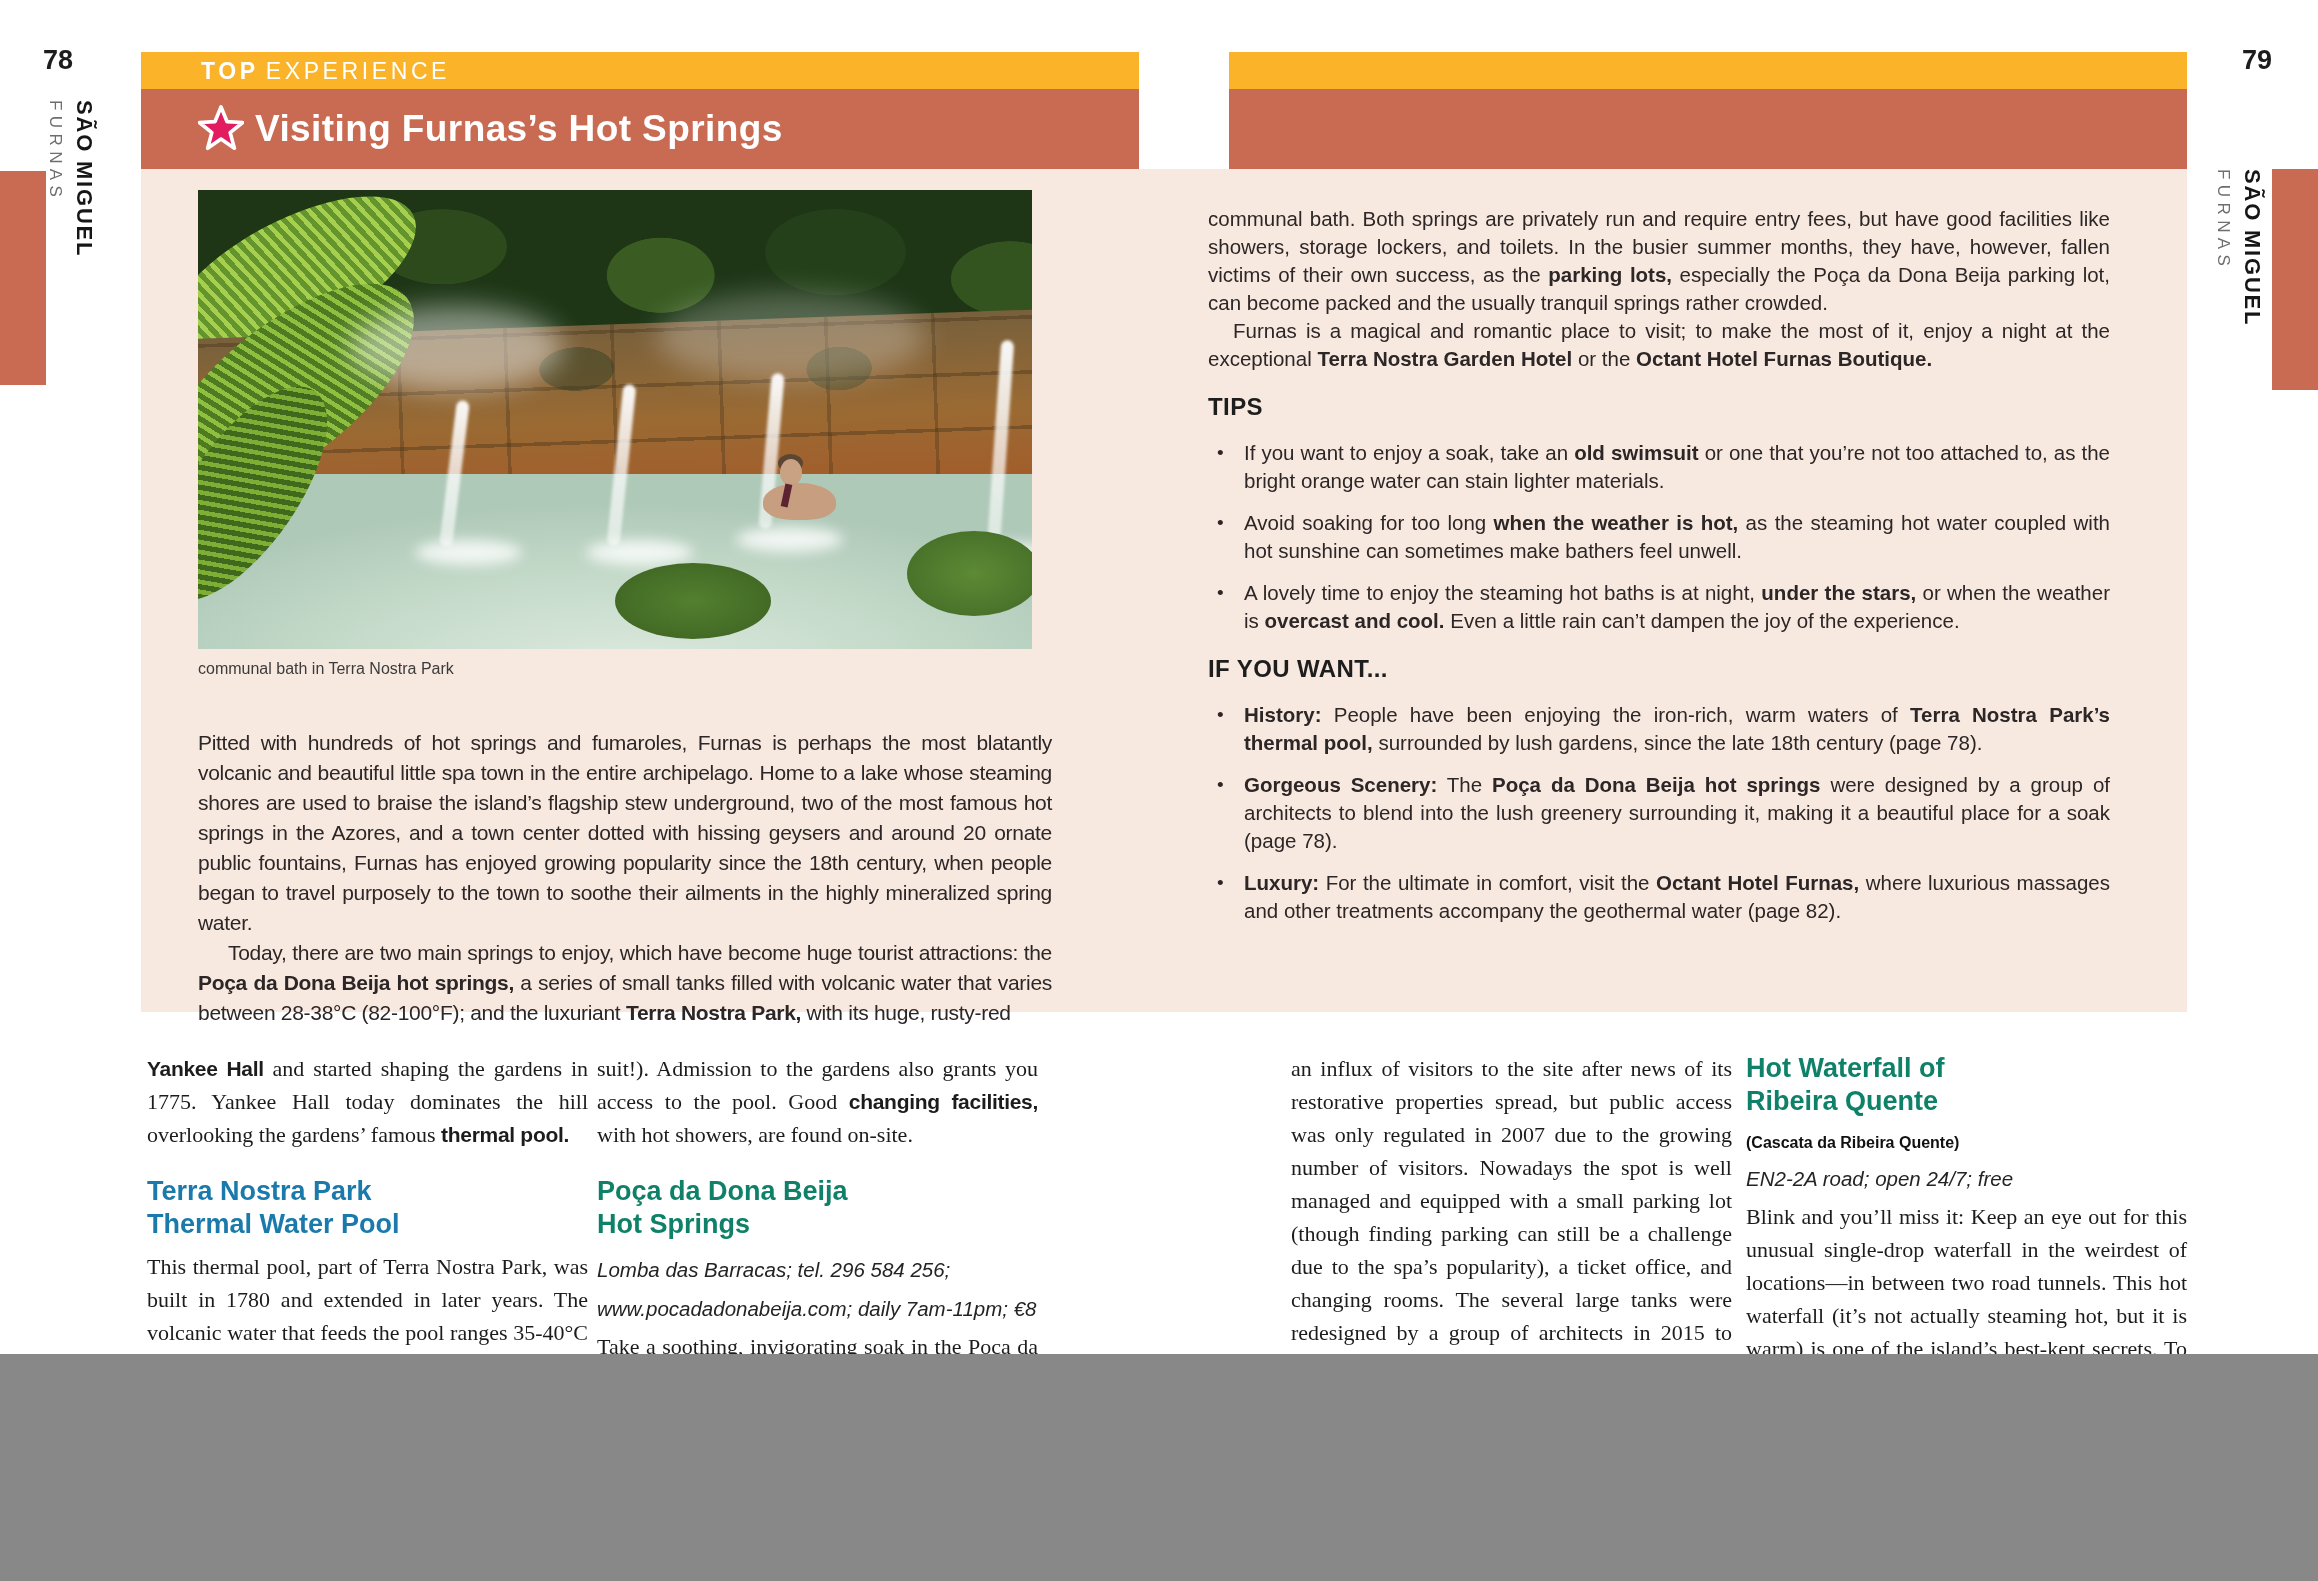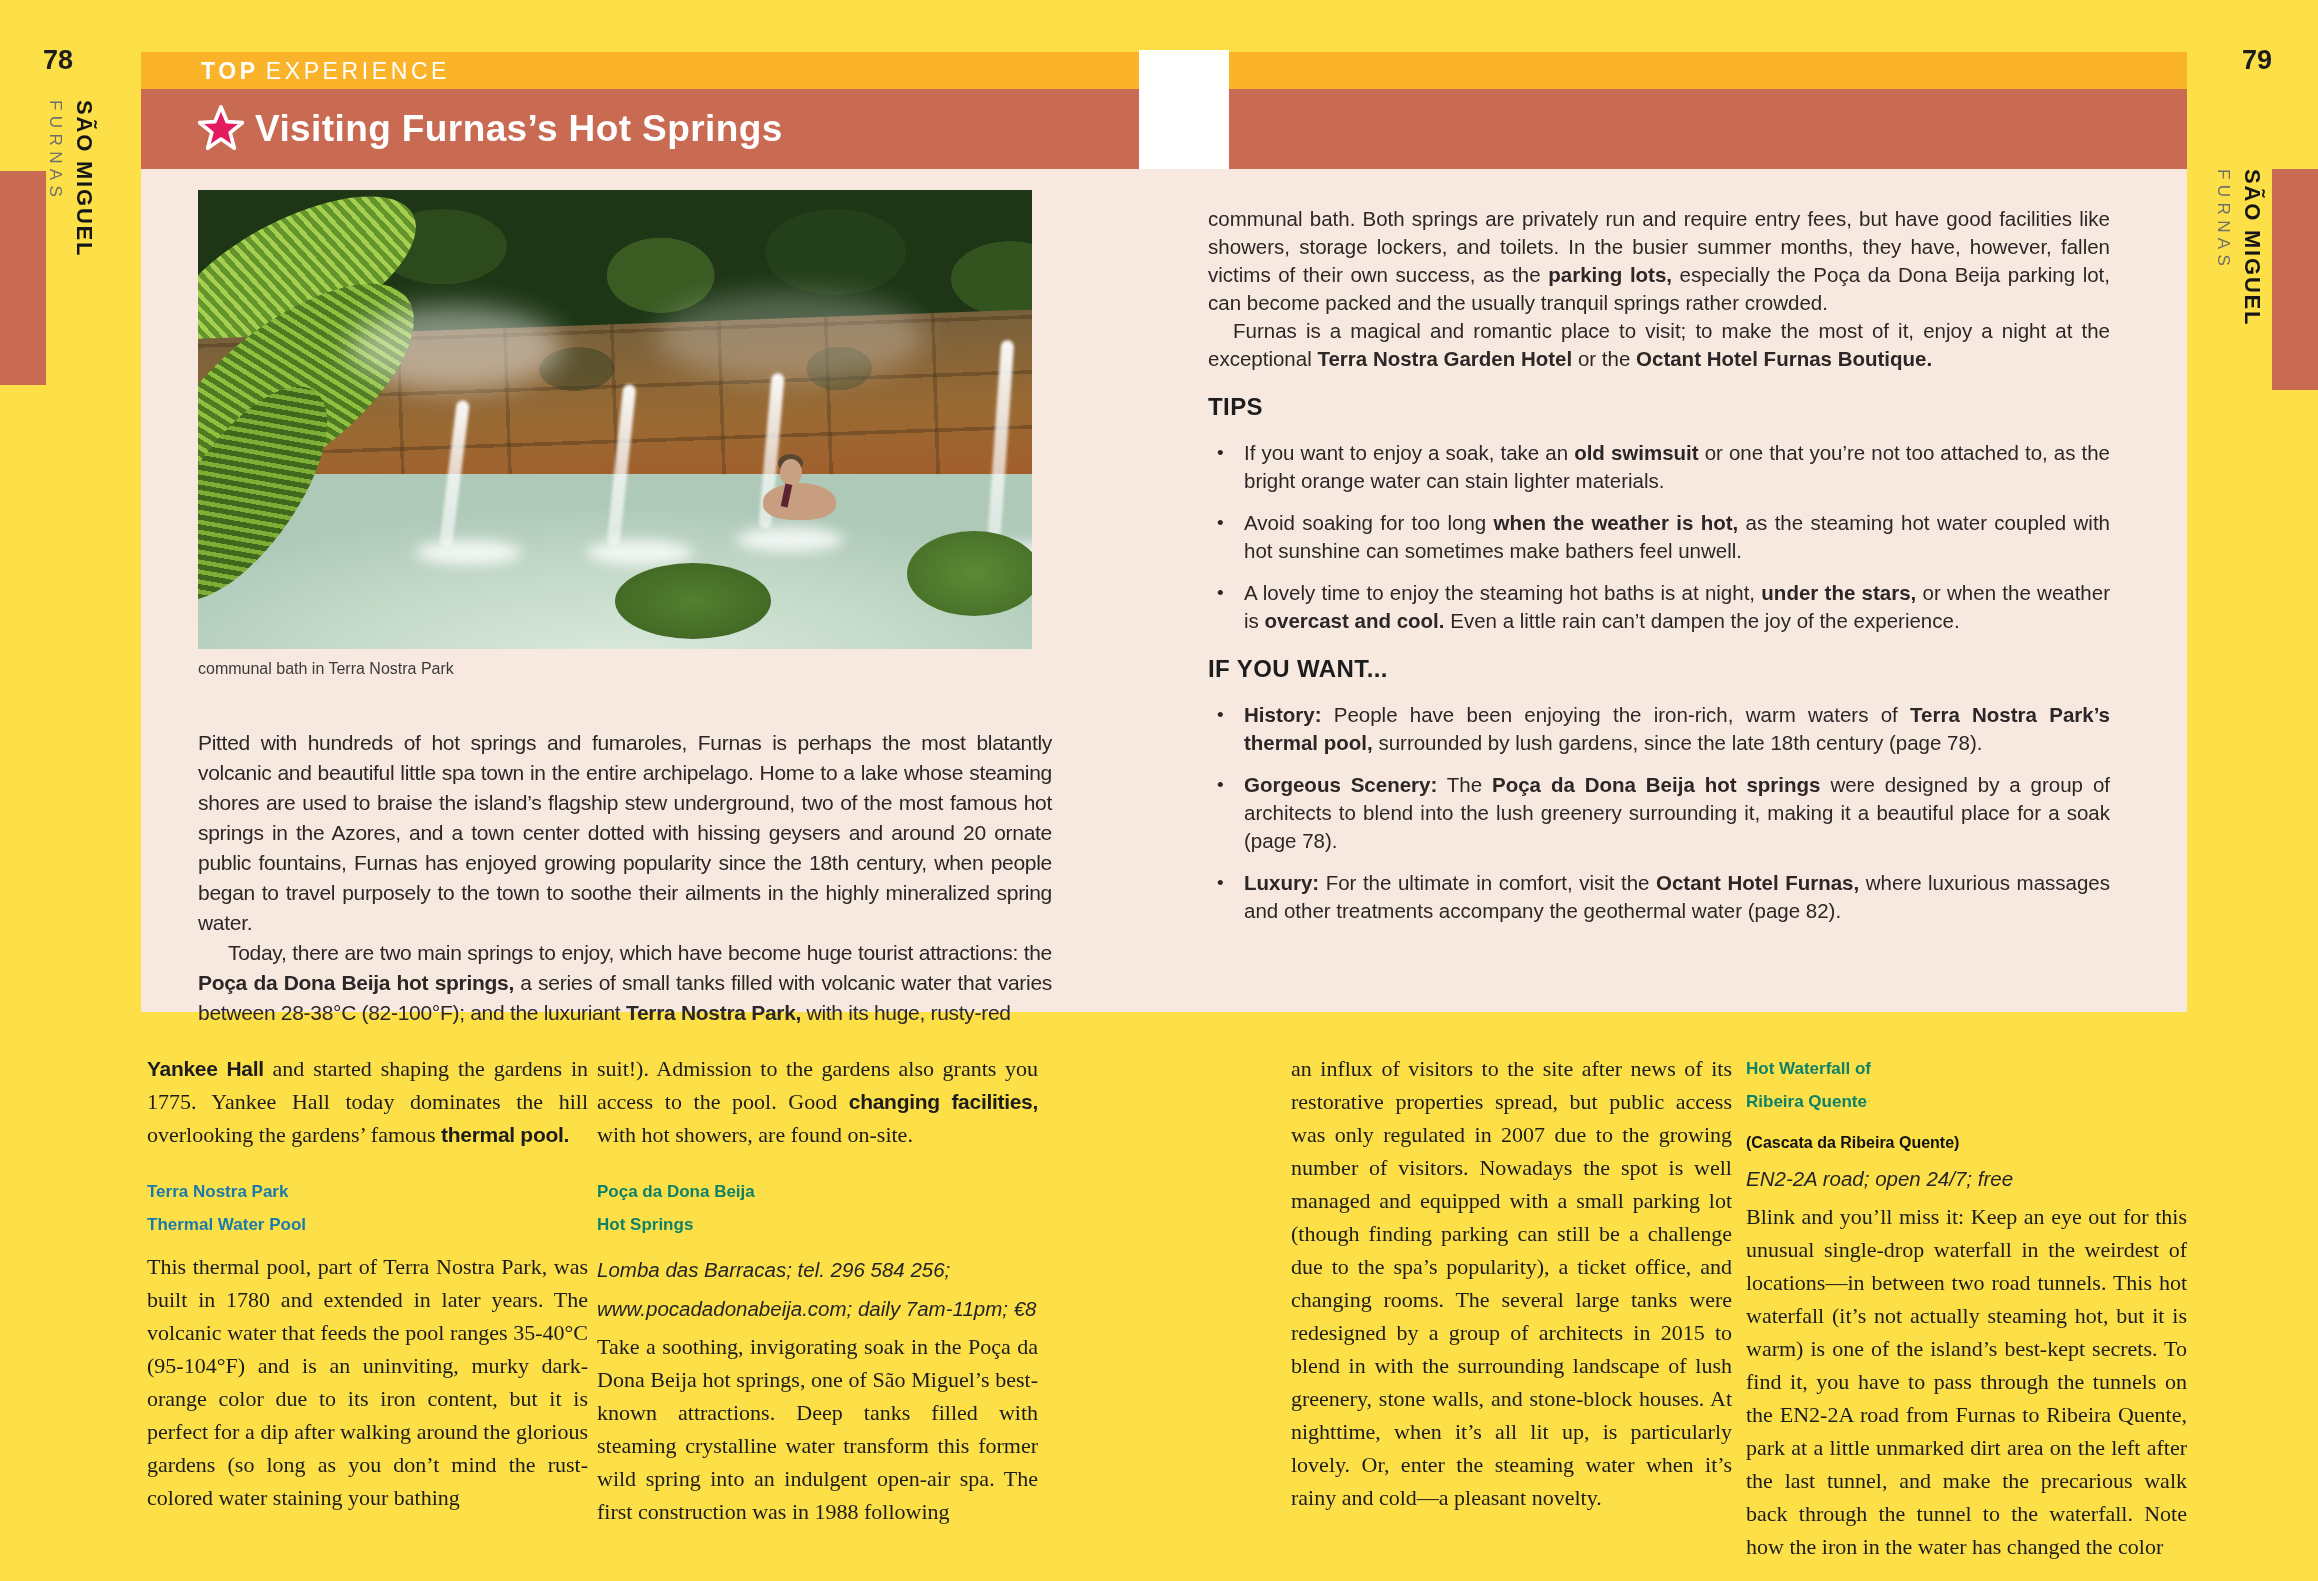--- a/index.html
+++ b/index.html
@@ -1,20 +1,20 @@
 <!DOCTYPE html>
 <html style="--yellow: #FBB42A; --red: #C96A52; --pink: #F8E9E0; --star: #E31C5F; --blue: #1A7AAB; --green: #0E8168; --tab: #C96A52;font-size:14.3px"><head>
 <meta charset="utf-8">
 <style>
   :root{
     --yellow:#FBB42A; --red:#C96A52; --pink:#F8E9E0; --star:#E31C5F;
     --blue:#1A7AAB; --green:#0E8168; --tab:#C96A52; --ink:#2c2626;
   }
   html,body{margin:0;padding:0;background:#888;}
-  .page{position:relative;width:2319px;height:1581px;background:#fde047;
+  .page{position:relative;width:2319px;height:1354px;background:#ffffff;
     font-family:"Liberation Sans",sans-serif;color:var(--ink);overflow:hidden;}
   .abs{position:absolute;}
   .b{font-weight:bold;}
 
   .pagenum{font-weight:bold;font-size:27px;color:#1d1d1d;}
   #pn-left{left:43px;top:45px;}
   #pn-right{left:2242px;top:45px;}
 
   
   .kicker-bar{left:141px;top:52px;width:2046px;height:37px;background:var(--yellow);}
@@ -105,21 +105,21 @@
   .blist{list-style:none;margin:0;padding:0;}
   .blist li{position:relative;padding-left:36px;margin-bottom:14.3px;}
   .blist li::before{content:"\2022";position:absolute;left:9px;top:0;font-size:19px;}
 
   
   .col{top:1052px;width:441px;font-family:"Liberation Serif",serif;font-size:22px;
     line-height:33px;text-align:justify;color:#1c1c1c;}
   #col1{left:147px;} #col2{left:597px;} #col3{left:1291px;} #col4{left:1746px;}
   .col p{margin:0;}
   .col .b{font-family:"Liberation Sans",sans-serif;font-size:21px;letter-spacing:-0.3px;}
-  .col-heading{font-family:"Liberation Sans",sans-serif;font-weight:bold;font-size:17px;
+  .col-heading{font-family:"Liberation Sans",sans-serif;font-weight:bold;font-size:27px;
     line-height:33px;white-space:pre-line;margin:24px 0 9px;text-align:left;}
   .hd-blue{color:var(--blue);} .hd-green{color:var(--green);}
   .col-sub{font-family:"Liberation Sans",sans-serif;font-weight:bold;font-size:16px;
     line-height:32px;color:#111;text-align:left;margin:0;}
   .col-details{font-family:"Liberation Sans",sans-serif;font-style:italic;font-size:20.5px;
     line-height:39px;color:#242424;text-align:left;margin:3.6px 0 1.8px;}
   #col4 .col-heading{margin-top:0;}
   #col4 .col-details{line-height:36px;margin:1.8px 0 3.6px;}
 </style>
 </head>

